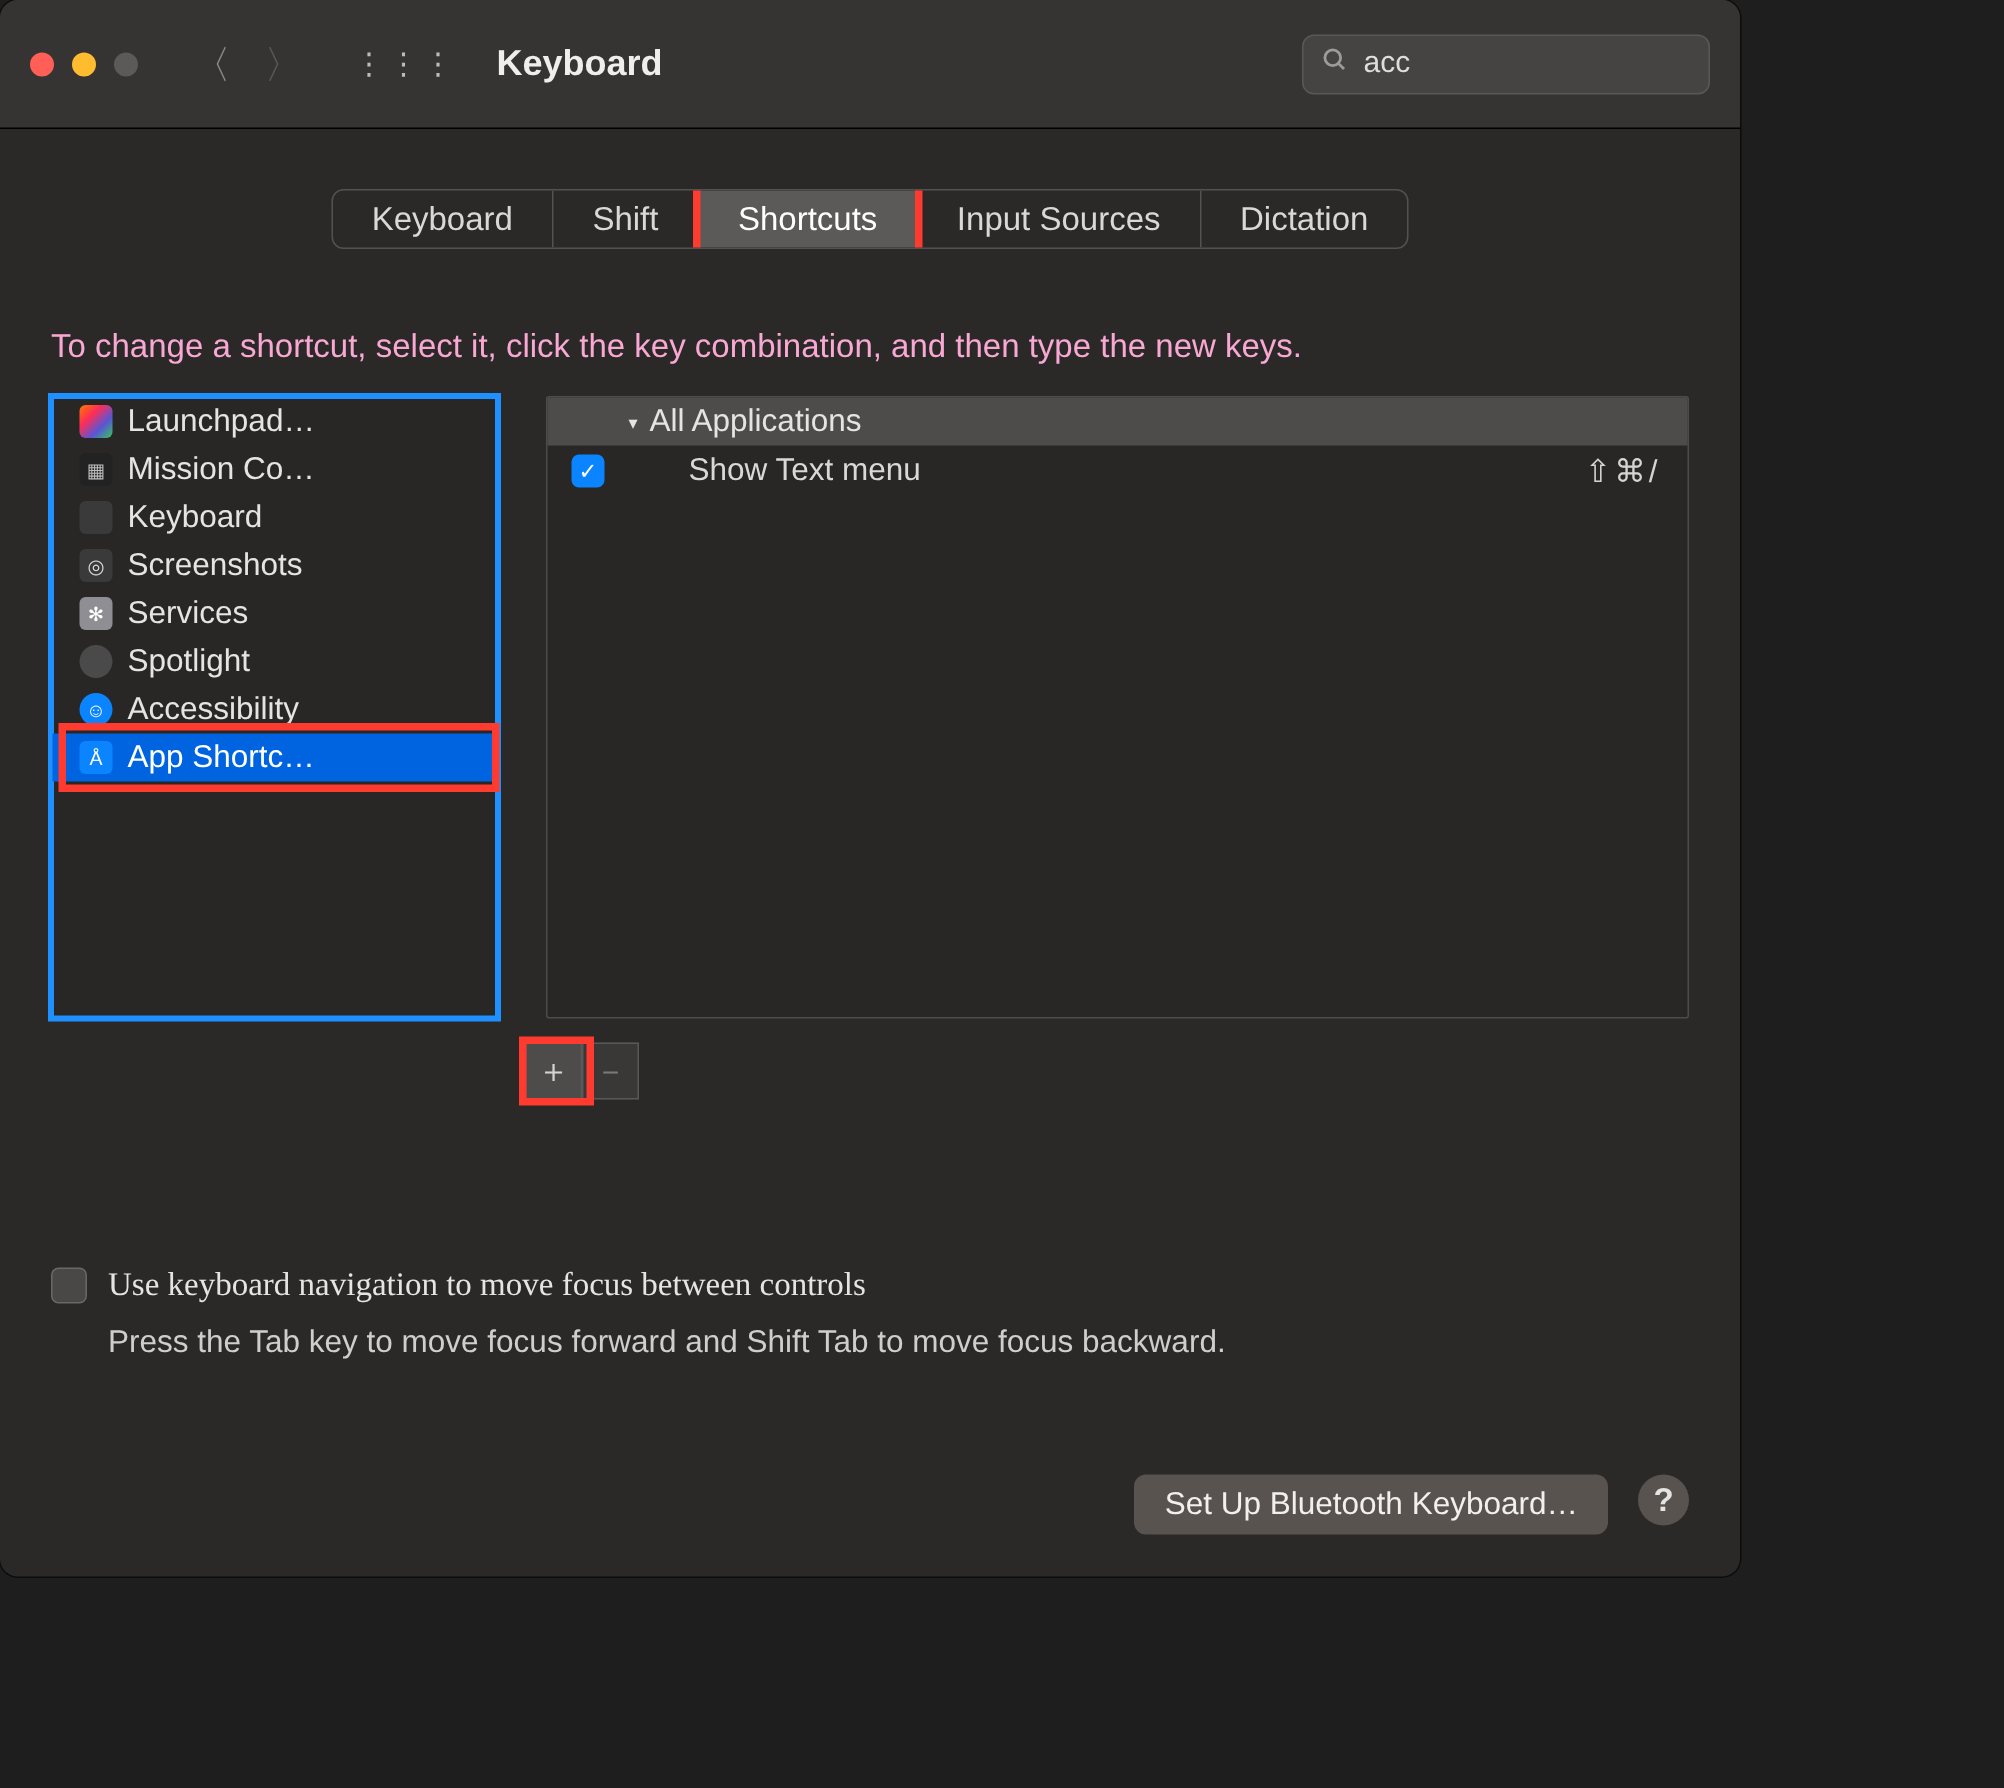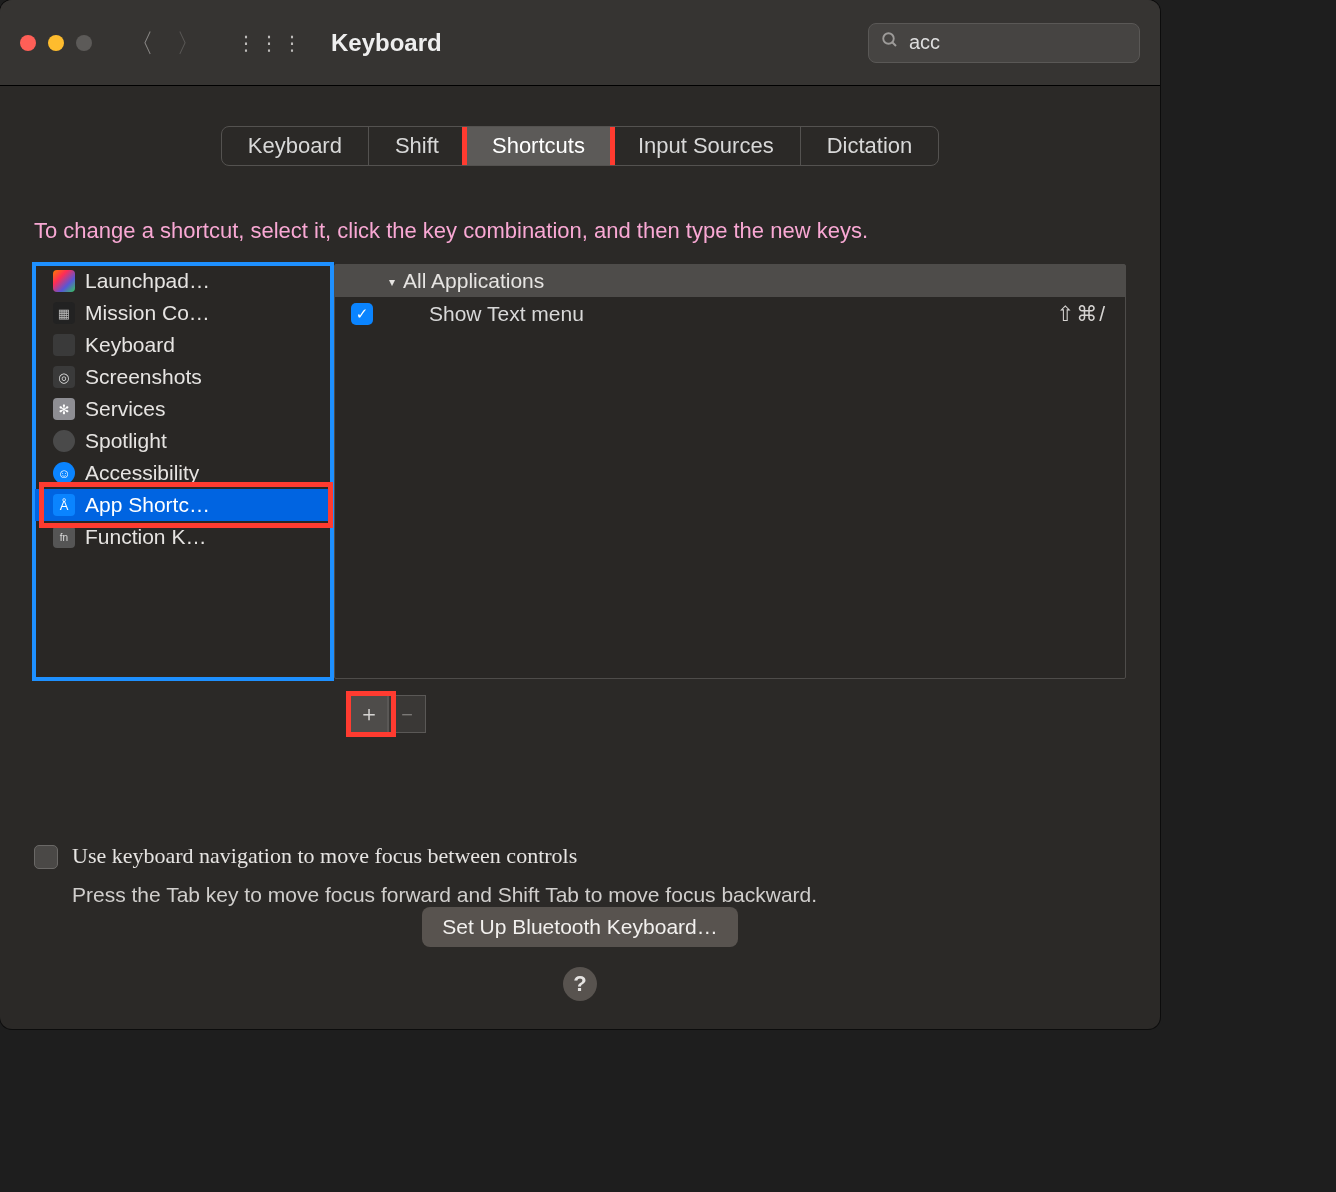--- a/index.html
+++ b/index.html
@@ -76,21 +76,21 @@
   .tab.highlight-red::after {
     content: "";
     position: absolute;
     inset: -7px -4px -7px -4px;
     border: 5px solid #ff3b30;
     pointer-events: none;
   }
 
   .instruct { font-size: 22px; color: #f9a8d4; margin-bottom: 20px; }
 
-  .panels { display: flex; gap: 2px; }
+  .panels { display: flex; gap: 32px; }
   .left-panel {
     width: 298px; height: 415px;
     background: #292725;
     border: 1px solid #4e4c4a;
     border-radius: 2px;
     position: relative;
   }
   .left-outline {
     position: absolute; inset: -3px;
     border: 4px solid #1e90ff;
@@ -170,22 +170,22 @@
   .checkbox-row { display:flex; align-items:flex-start; gap: 14px; margin-top: 110px; }
   .cbox {
     width: 24px; height: 24px; border-radius: 5px;
     background: #4a4846; border: 1px solid #6a6866;
     flex-shrink: 0; margin-top: 2px;
   }
   .checkbox-row .txt1 { font-size: 22px; color: #e6e4e2; font-family: Liberation Serif, serif; }
   .desc { font-size: 21px; color: #d0cecc; margin-left: 38px; margin-top: 14px; }
 
   .footer {
-    display:flex; justify-content:flex-end; align-items:center; gap: 20px;
-    flex-direction: column;
+    display:flex; justify-content:flex-end; align-items:flex-start; gap: 20px;
+    margin-top: 76px;
   }
   .btbtn {
     background: #58534f; color: #f2f0ee;
     border: none; border-radius: 8px;
     padding: 8px 20px; font-size: 21px;
   }
   .help {
     width: 34px; height: 34px; border-radius: 50%;
     background: #58534f; color:#e6e4e2;
     display:flex; align-items:center; justify-content:center;
@@ -265,24 +265,20 @@
         <div class="cat">
             <span class="ico access">☺</span>
             <span>Accessibility</span>
           </div>
         <div class="cat-wrap">
           <div class="cat selected sel-red">
               <span class="ico appsc">Å</span>
               <span>App Shortc…</span>
             </div>
         </div>
-        <div class="cat">
-            <span class="ico fnk">fn</span>
-            <span>Function K…</span>
-          </div>
       </div>
 
       <div class="right-panel">
         <div class="group-header">
           <span class="disc">▾</span>
           <span>All Applications</span>
         </div>
         <div class="rrow">
           <span class="chk">✓</span>
           <span class="label">Show Text menu</span>

